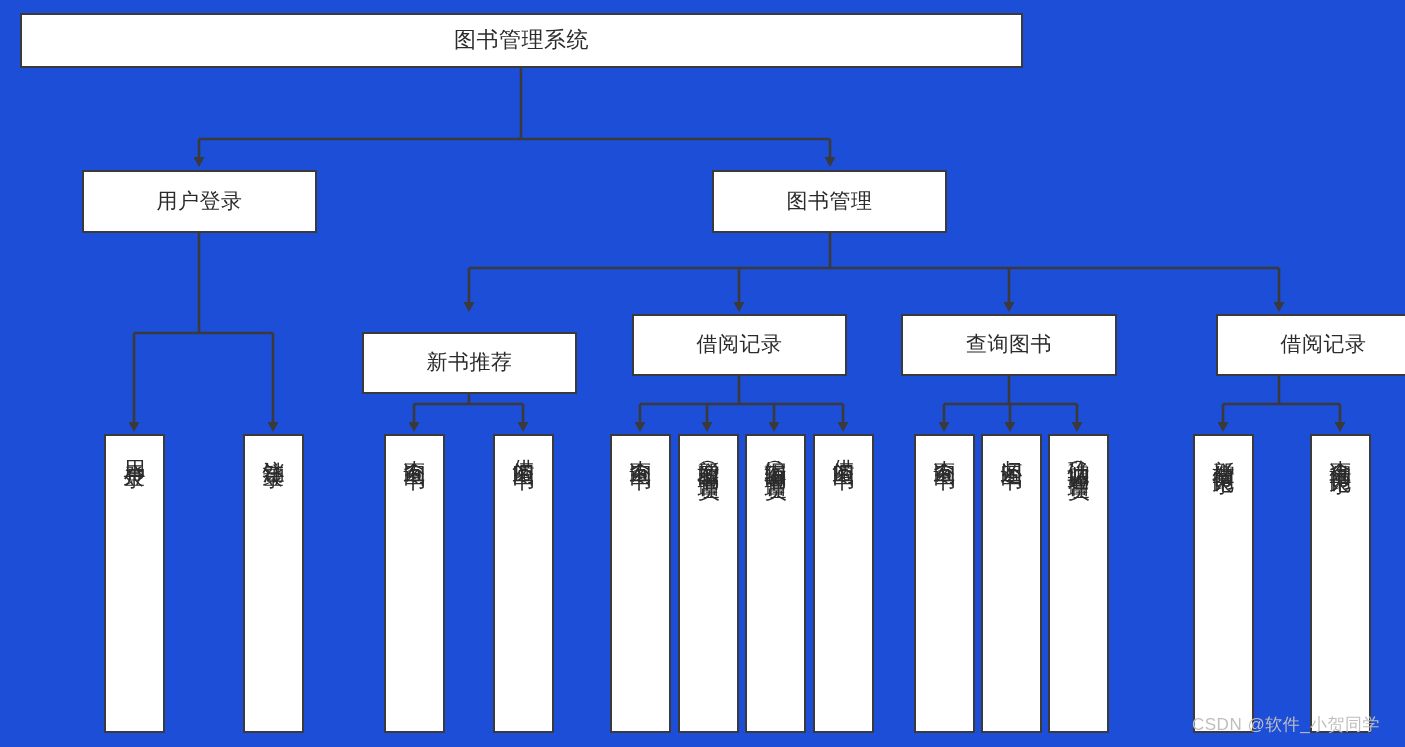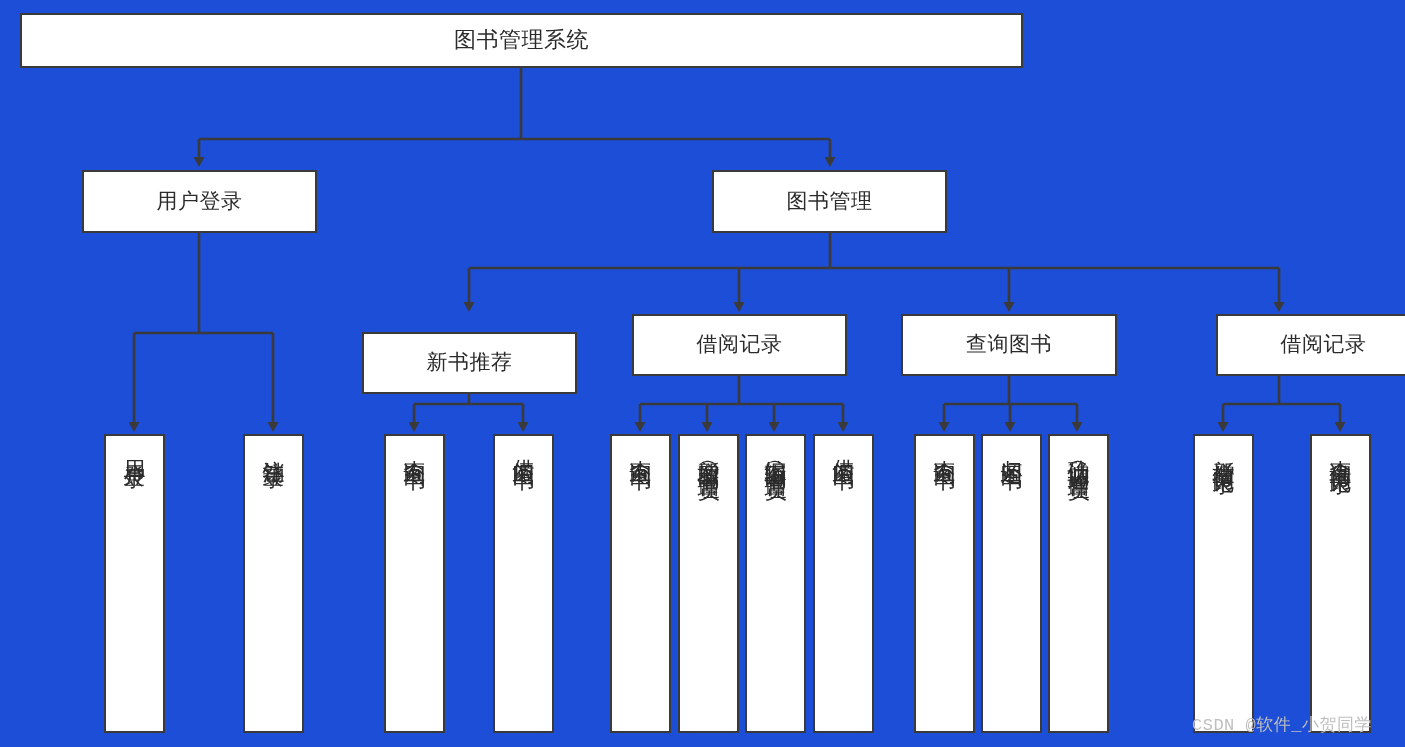--- a/index.html
+++ b/index.html
@@ -62,21 +62,21 @@
     white-space: nowrap;
   }
   .watermark {
     position: absolute;
     left: 1192px;
     top: 713px;
     font-size: 17px;
     color: #bfbfbf;
     letter-spacing: 0.5px;
     white-space: nowrap;
-    font-family: Liberation Mono, monospace;
+    font-family: Liberation Sans, sans-serif;
   }
 </style>
 </head>
 <body>
 
 <div id="canvas">
 
   <svg id="edges" viewBox="0 0 1405 747" xmlns="http://www.w3.org/2000/svg">
     <defs>
       <marker id="arrow" markerWidth="10" markerHeight="11" refX="1" refY="5.5" orient="auto" markerUnits="userSpaceOnUse">

